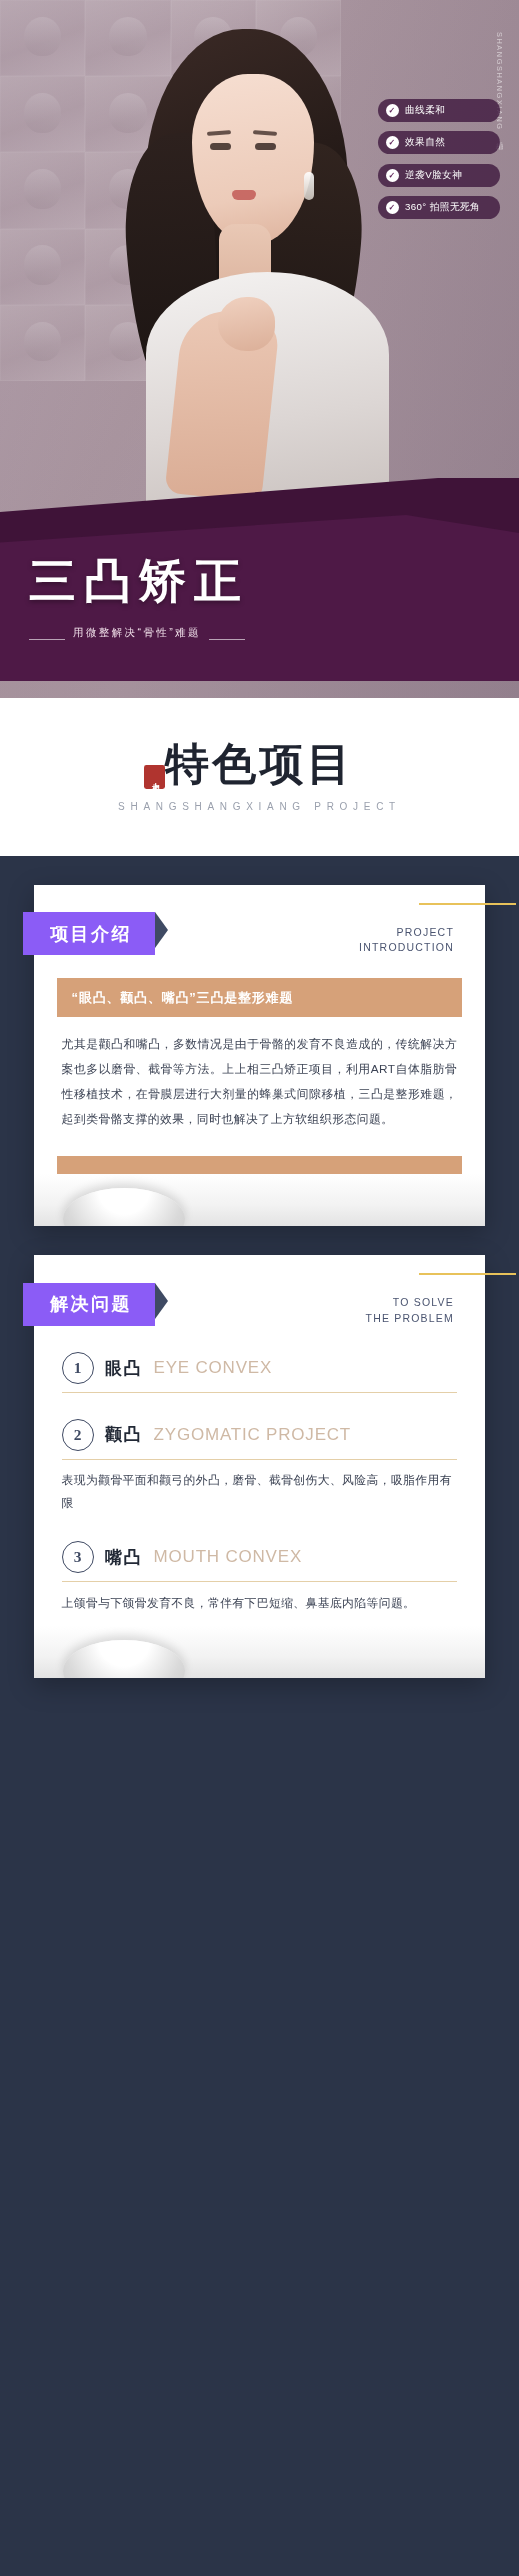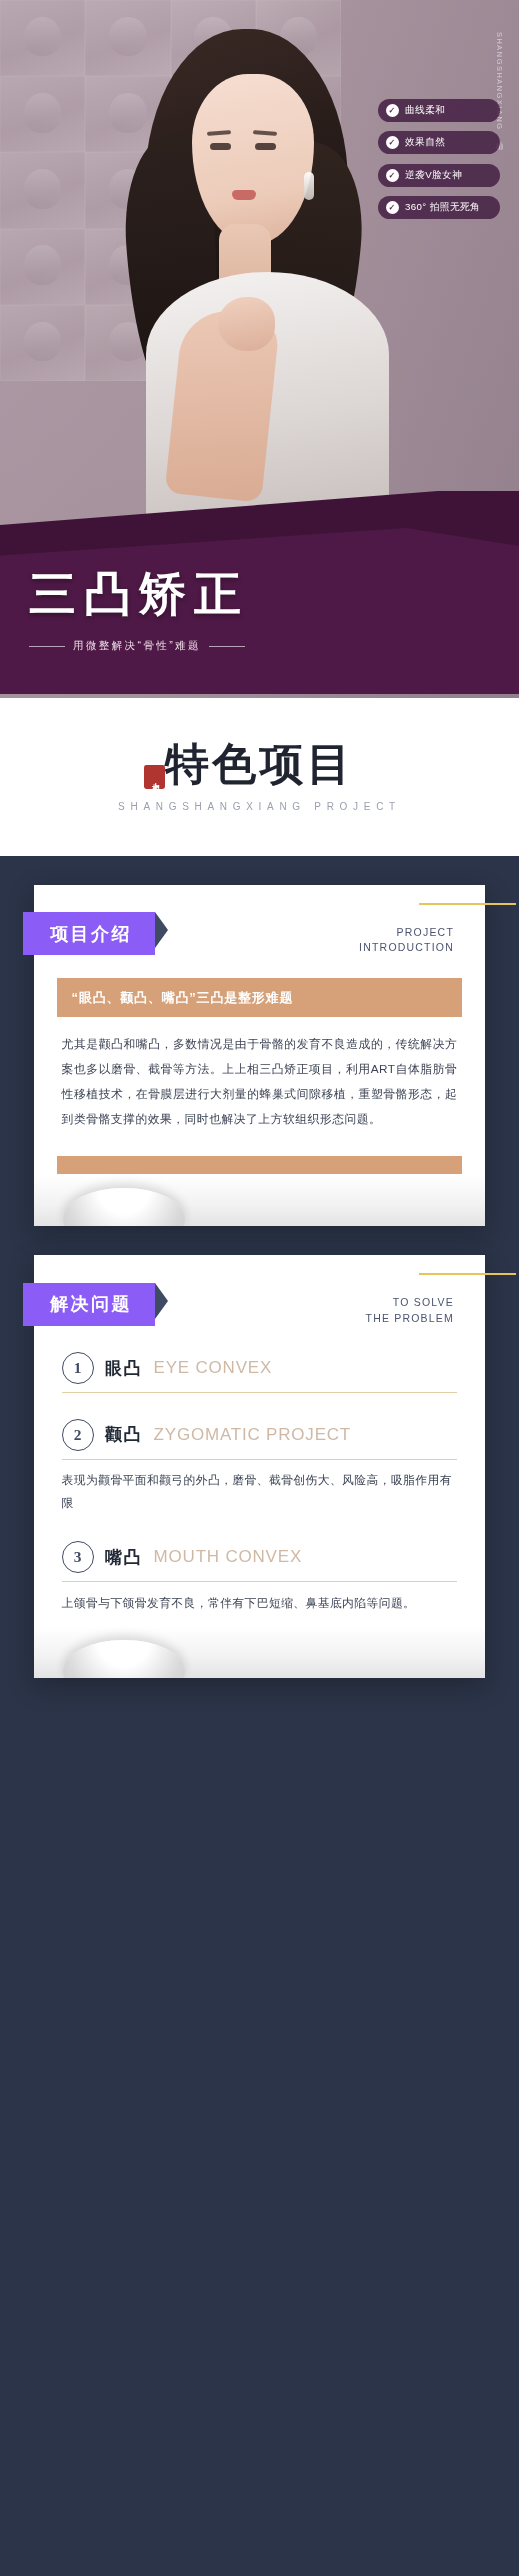--- a/index.html
+++ b/index.html
@@ -125,21 +125,21 @@
     font-size:9.7px; letter-spacing:0.4px;
   }
   .badge .tick{
     flex:0 0 auto; width:13px; height:13px; border-radius:50%;
     background:#fff; color:#5d2057;
     font-size:8px; line-height:13px; text-align:center; font-weight:bold;
   }
 
   
   .banner{
-    position:absolute; left:0; bottom:4px; width:472px; height:203px;
+    position:absolute; left:0; bottom:17px; width:472px; height:203px;
   }
   .banner .shape{
     position:absolute; left:0; bottom:0; width:519px; height:203px;
     background:#3f1338;
     clip-path: polygon(0 34px, 438px 0px, 519px 0px, 519px 203px, 0 203px);
   }
   .banner .shape2{
     position:absolute; left:0; bottom:0; width:519px; height:166px;
     background:#4e1946;
     clip-path: polygon(0 27.6px, 406px 0px, 519px 18px, 519px 166px, 0 166px);
@@ -148,21 +148,21 @@
     position:absolute; left:29px; bottom:41px; width:454px;
   }
   .banner-title{
     color:#fff; font-size:47px; font-weight:bold; letter-spacing:8px;
     font-family:"Liberation Serif", serif;
     text-shadow:0 1.6px 4.9px rgba(0,0,0,.35);
     white-space:nowrap;
   }
   .banner-sub{
     margin-top:13px; color:#f0dfe9; font-size:10.5px; letter-spacing:2.4px;
-    display:flex; align-items:center; gap:8px;
+    display:flex; align-items:flex-end; gap:8px;
   }
   .banner-sub span.line{ display:block; width:36px; height:0.8px; background:rgba(255,255,255,.6); }
 
   
   .ink{
     width:519px; background:#fff; padding:37px 0 44px; text-align:center; position:relative;
   }
   .ink .cn{
     font-family:"Liberation Serif", serif;
     font-size:44px; color:#1f2430; letter-spacing:3.2px; font-weight:bold;
@@ -352,21 +352,21 @@
       <div class="card-head">
         <div class="tag">项目介绍</div>
         <div class="head-en">
           <div>PROJECT</div>
           <div>INTRODUCTION</div>
         </div>
         <div class="gold-line"></div>
       </div>
 
       <div class="quote">“眼凸、颧凸、嘴凸”三凸是整形难题</div>
-      <div class="para">尤其是颧凸和嘴凸，多数情况是由于骨骼的发育不良造成的，传统解决方案也多以磨骨、截骨等方法。上上相三凸矫正项目，利用ART自体脂肪骨性移植技术，在骨膜层进行大剂量的蜂巢式间隙移植，重塑骨骼形态，起到类骨骼支撑的效果，同时也解决了上方软组织形态问题。</div>
+      <div class="para">尤其是颧凸和嘴凸，多数情况是由于骨骼的发育不良造成的，传统解决方案也多以磨骨、截骨等方法。上上相三凸矫正项目，利用ART自体脂肪骨性移植技术，在骨膜层进行大剂量的蜂巢式间隙移植，三凸是整形难题，起到类骨骼支撑的效果，同时也解决了上方软组织形态问题。</div>
       <div class="bar-bottom"></div>
       <div class="curl"></div>
     </div>
 
     <div class="card">
       <div class="card-head">
         <div class="tag">解决问题</div>
         <div class="head-en">
           <div>TO SOLVE</div>
           <div>THE PROBLEM</div>

